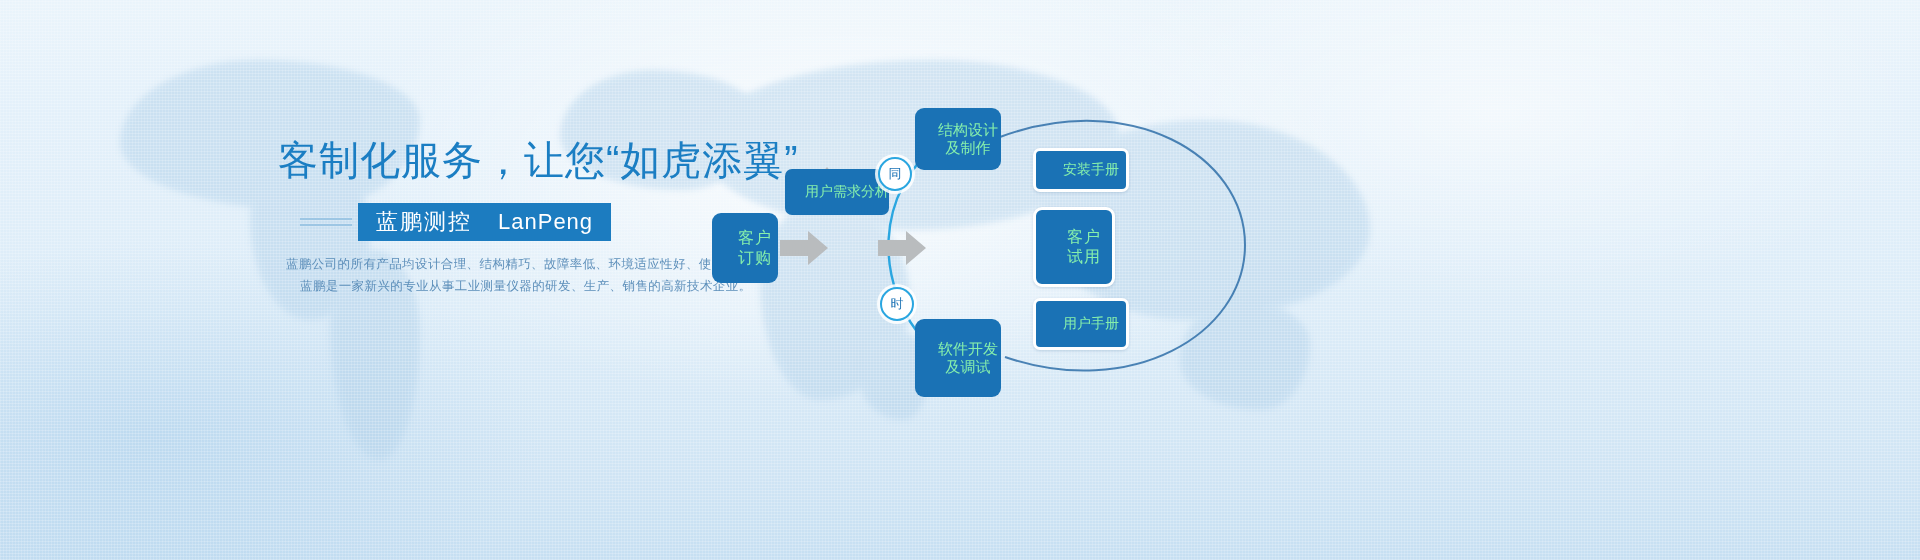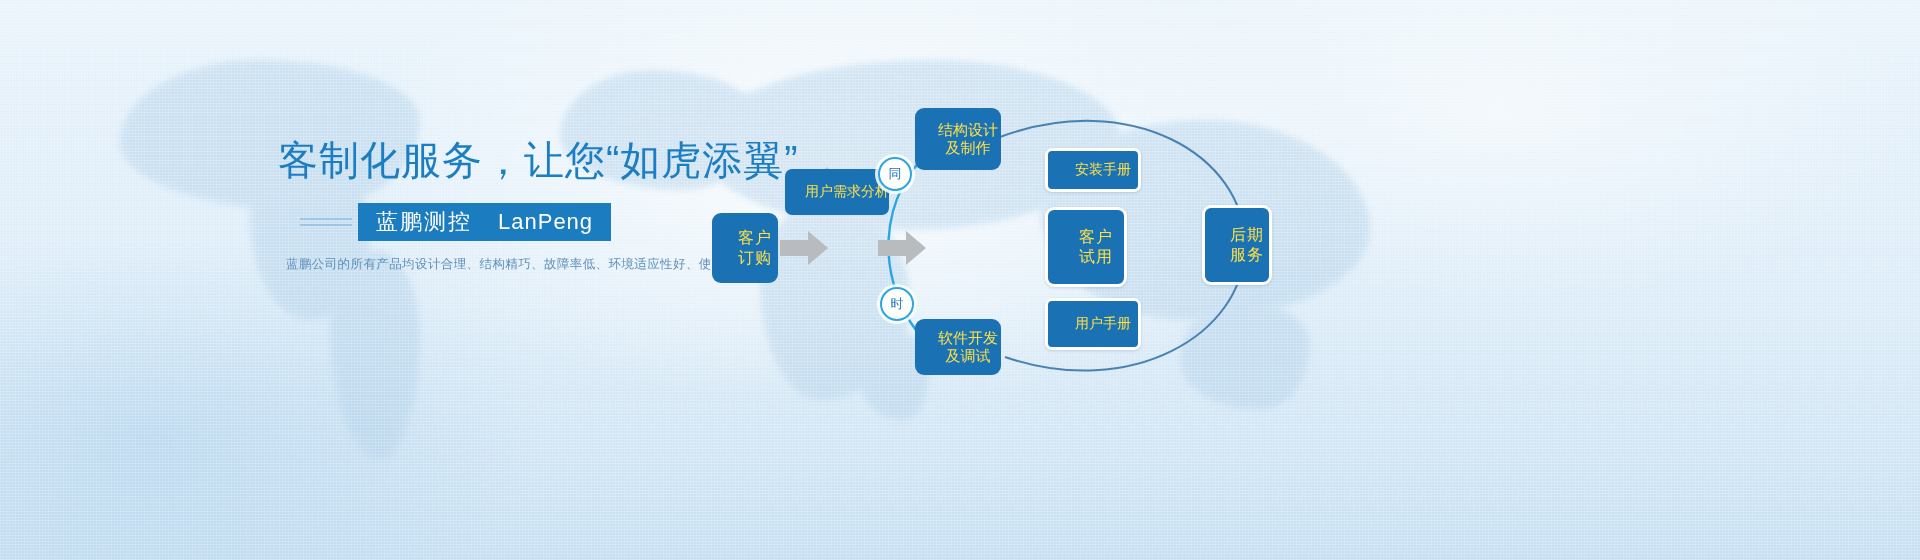--- a/index.html
+++ b/index.html
@@ -53,28 +53,28 @@
   .brandbar .en{font-size:22px;letter-spacing:1px;margin-left:26px;}
   .fine{
     position:absolute;color:#5d8fba;font-size:12.5px;letter-spacing:.4px;white-space:nowrap;
   }
   .fine.l1{left:286px;top:256px;}
   .fine.l2{left:300px;top:278px;}
 
   
   .flow{position:absolute;left:700px;top:95px;width:1180px;height:320px;}
   .node{
-    position:absolute;background:#1a72b5;color:#fde047;border-radius:9px;
+    position:absolute;background:#1a72b5;color:#86efac;border-radius:9px;
     display:flex;flex-direction:column;align-items:center;justify-content:center;
     text-align:center;box-sizing:border-box;line-height:1.22;padding-left:20px;
   }
   .node.small{font-size:14px;border-radius:7px;}
   .node.big{font-size:16px;letter-spacing:1px;}
   .node.mid{font-size:15px;}
-  .node.framed{border:3px solid #ffffff;box-shadow:0 1px 3px rgba(30,80,130,.18);margin-left:12px;}
+  .node.framed{border:3px solid #ffffff;box-shadow:0 1px 3px rgba(30,80,130,.18);}
 
   .arrow{position:absolute;}
   .arrow svg{display:block;}
   .badge{
     position:absolute;width:30px;height:30px;border-radius:50%;
     background:#ffffff;border:2px solid #2aa6e0;
     display:flex;align-items:center;justify-content:center;
     color:#1a72b5;font-size:13px;box-shadow:0 0 0 3px rgba(255,255,255,.85);
   }
   .arcwrap{position:absolute;left:0;top:0;width:1180px;height:320px;pointer-events:none;}
@@ -108,20 +108,21 @@
         <i></i>
         <i></i>
       </span>
     <span class="brandbar">
       <span class="cn">蓝鹏测控</span>
       <span class="en">LanPeng</span>
     </span>
   </div>
 
   <div class="fine l1">蓝鹏公司的所有产品均设计合理、结构精巧、故障率低、环境适应性好、使用寿命长。</div>
+  <div class="fine l2">蓝鹏是一家新兴的专业从事工业测量仪器的研发、生产、销售的高新技术企业。</div>
 
   <div class="flow">
 
     <svg class="arcwrap" viewBox="0 0 1180 320">
 
       <path d="M 240 48 C 175 95, 172 190, 228 250" fill="none" stroke="#2aa6e0" stroke-width="2.4"></path>
       <path d="M 228 250 C 238 262, 250 270, 262 276" fill="none" stroke="#3aa14e" stroke-width="2.4"></path>
 
       <path d="M 300 42 C 430 -6, 545 60, 545 150 C 545 240, 430 305, 305 262" fill="none" stroke="#2f6fa8" stroke-width="2" opacity=".85"></path>
     </svg>
@@ -150,42 +151,38 @@
       <span>客户</span>
       <span>订购</span>
     </div>
 
 
     <div class="node mid" style="left:215px;top:13px;width:86px;height:62px;">
       <span>结构设计</span>
       <span>及制作</span>
     </div>
 
-    <div class="node mid" style="left:215px;top:224px;width:86px;height:56px;">
+    <div class="node mid" style="left:215px;top:224px;width:86px;height:78px;">
       <span>软件开发</span>
       <span>及调试</span>
     </div>
 
     <div class="node small framed" style="left:333px;top:53px;width:96px;height:44px;">
       <span>安装手册</span>
     </div>
 
     <div class="node big framed" style="left:333px;top:112px;width:82px;height:80px;">
       <span>客户</span>
       <span>试用</span>
     </div>
 
     <div class="node small framed" style="left:333px;top:203px;width:96px;height:52px;">
       <span>用户手册</span>
     </div>
 
-    <div class="node big framed" style="left:490px;top:110px;width:70px;height:80px;">
-      <span>后期</span>
-      <span>服务</span>
-    </div>
 
     <div class="badge" style="left:178px;top:62px;">
       <span>同</span>
     </div>
     <div class="badge" style="left:180px;top:192px;">
       <span>时</span>
     </div>
 
   </div>
 </div>

